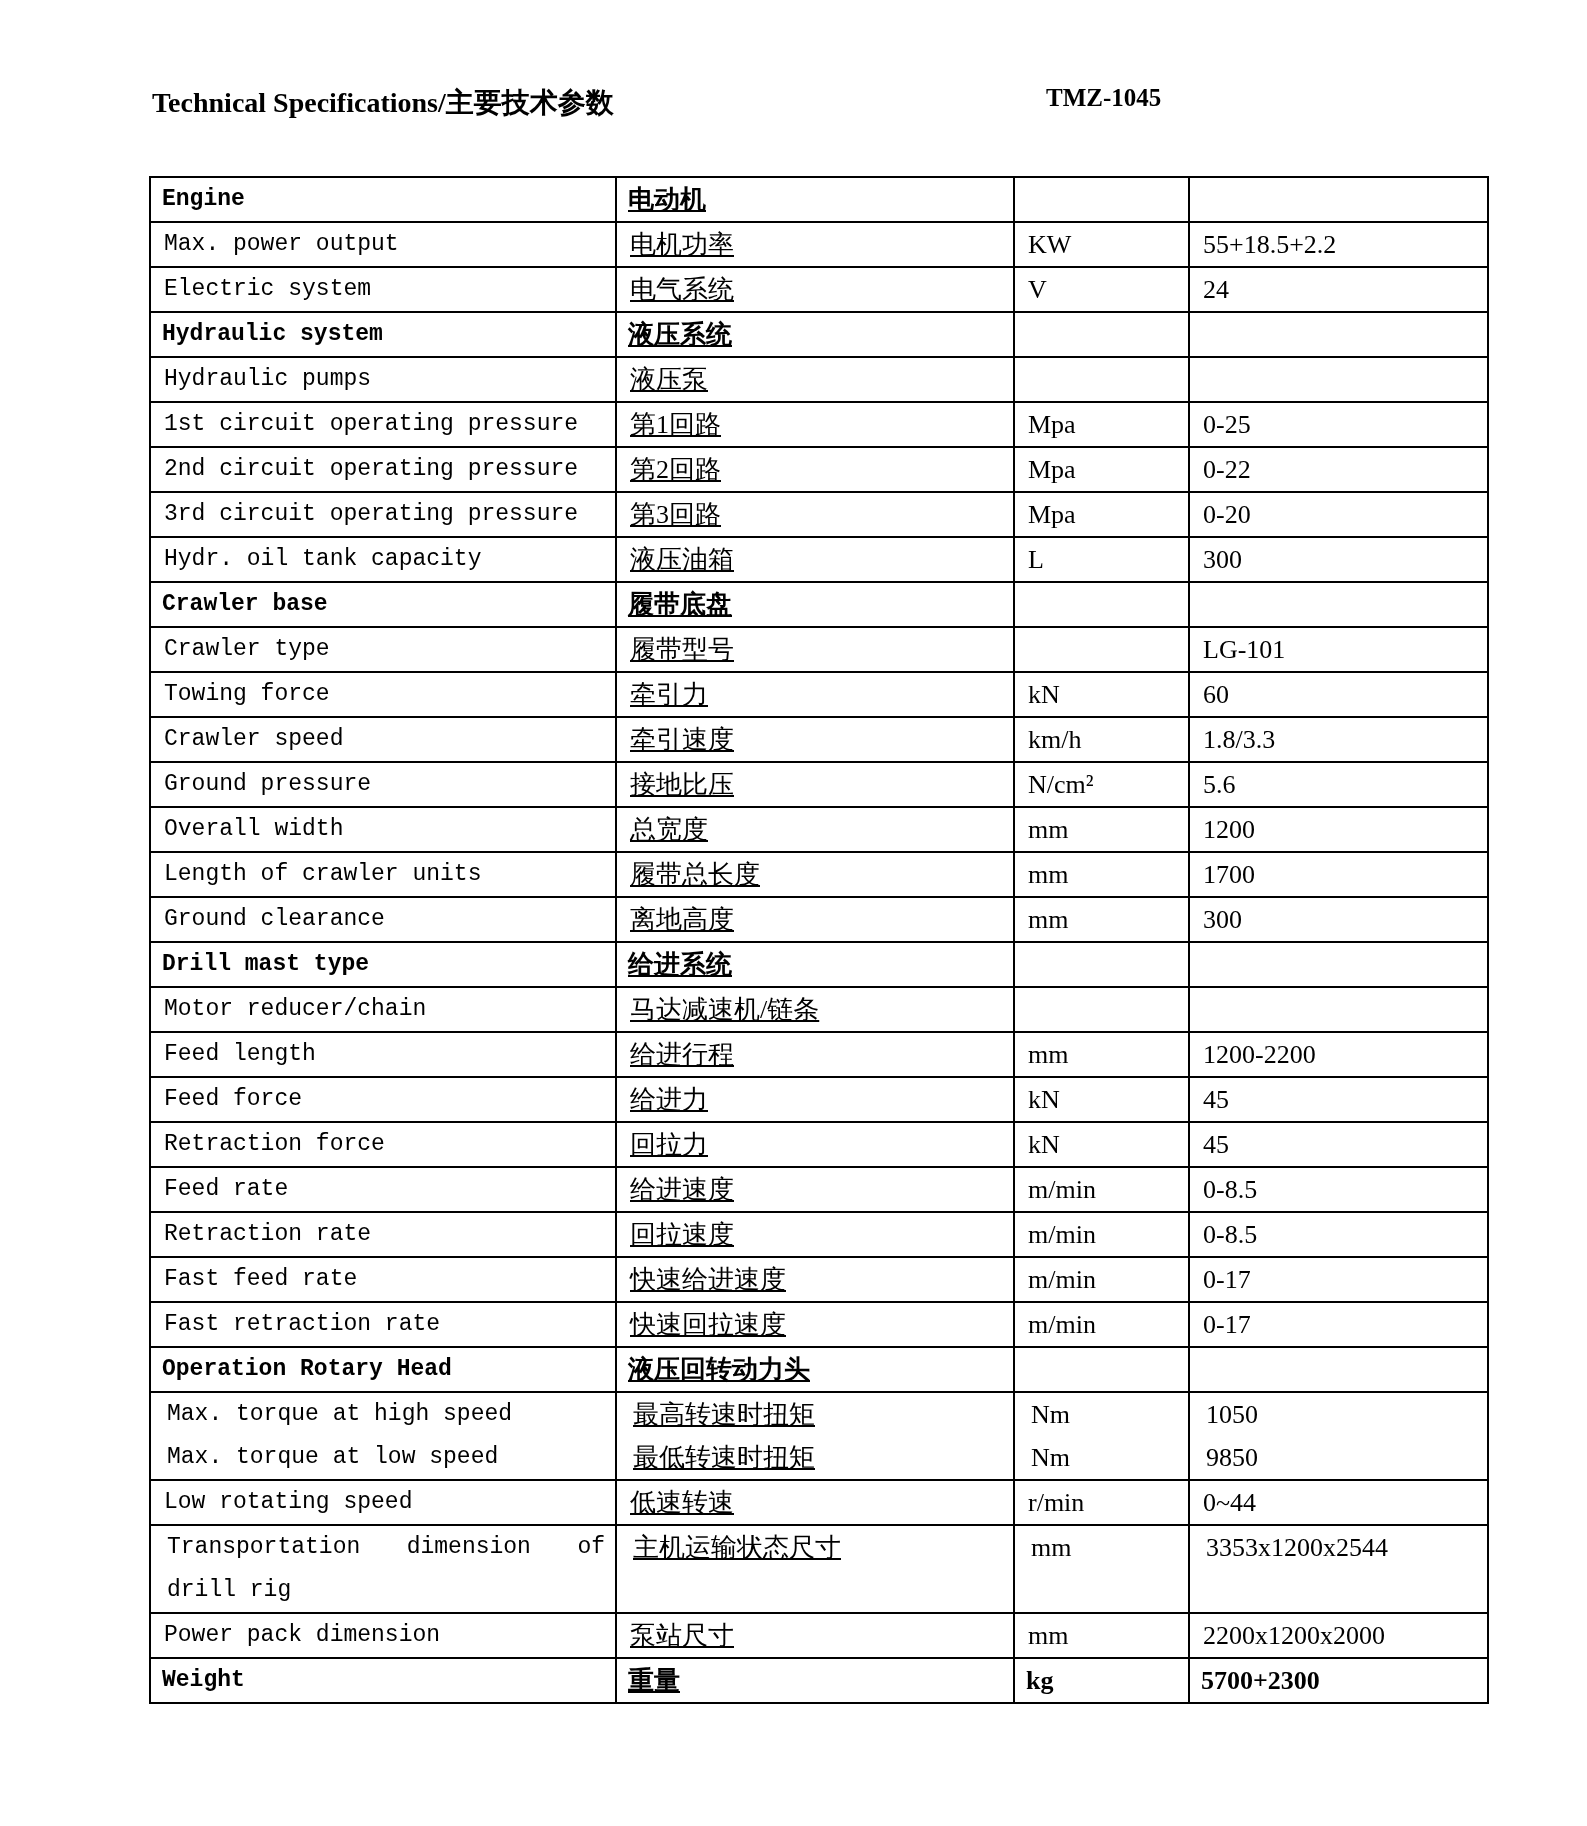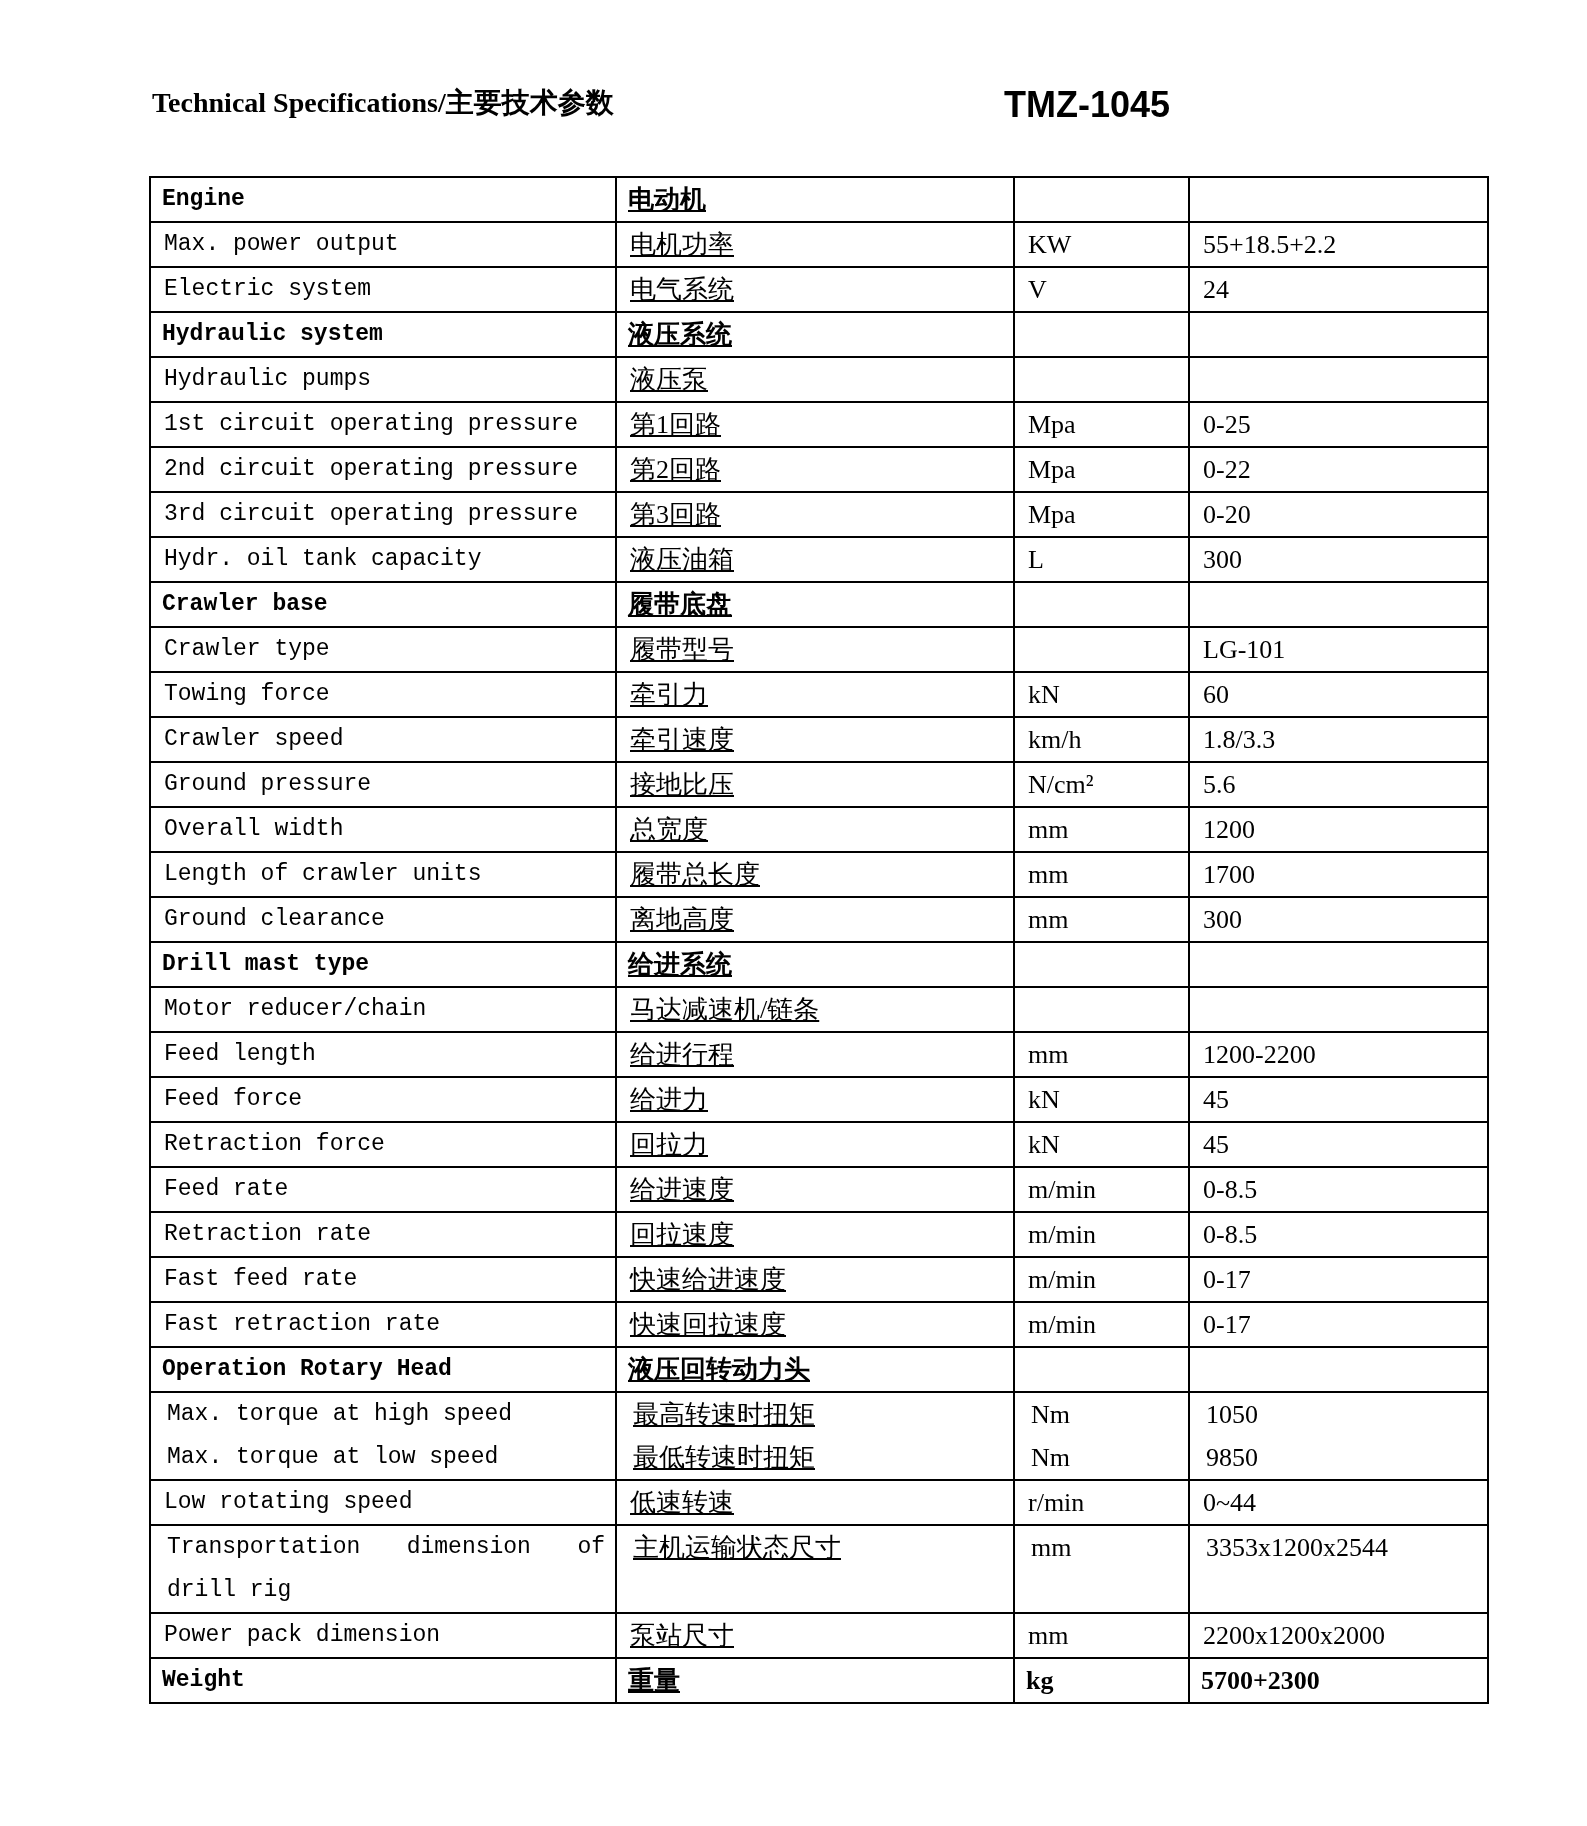--- a/index.html
+++ b/index.html
@@ -24,26 +24,26 @@
     left: 0;
     top: 0;
     font-size: 28px;
     font-weight: bold;
     white-space: nowrap;
     font-family: "Liberation Serif", "DejaVu Serif", serif;
     text-align: center;
   }
   .doc-model {
     position: absolute;
-    left: 852px;
+    left: 894px;
     top: 0;
-    font-size: 36px;
+    font-size: 25px;
     font-weight: bold;
     white-space: nowrap;
-    font-family: Liberation Sans, sans-serif;
+    font-family: Liberation Serif, serif;
   }
   table.spec {
     position: absolute;
     left: 149px;
     top: 176px;
     width: 1338px;
     border-collapse: collapse;
     table-layout: fixed;
   }
   table.spec td {

